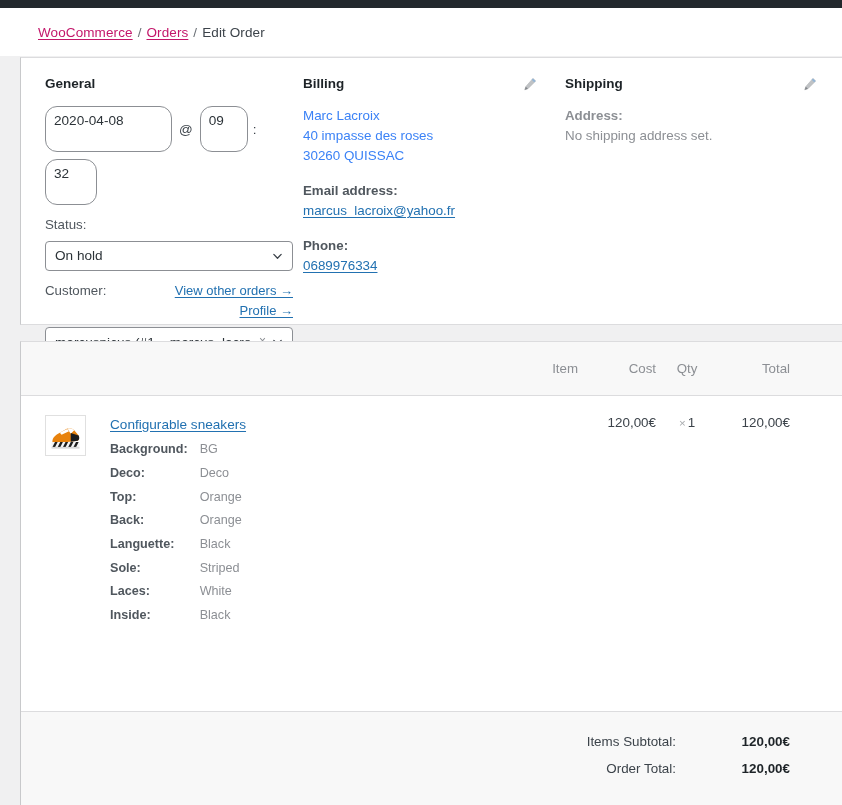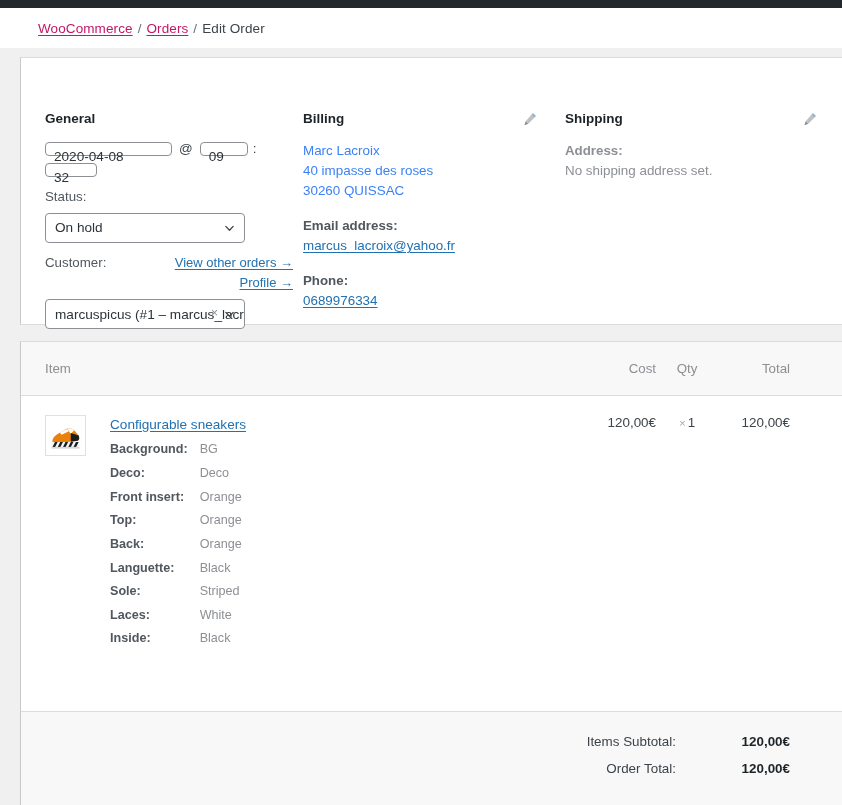--- a/index.html
+++ b/index.html
@@ -20,21 +20,21 @@
   
   .adminbar {
     position: absolute; top: 0; left: 0;
     width: 842px; height: 8px;
     background: #23282d;
   }
 
   
   .crumbstrip {
     position: absolute; top: 8px; left: 0;
-    width: 842px; height: 40px;
+    width: 842px; height: 48px;
     background: #ffffff;
     display: flex; align-items: center;
     padding-left: 38px;
   }
   .crumb {
     font-size: 13.5px;
     color: #3c434a;
     letter-spacing: .1px;
   }
   .crumb a {
@@ -60,21 +60,21 @@
   
   #order-data-panel {
     top: 57px;
     height: 268px;
     border-top: 1px solid #dcdcde;
   }
   .odcols {
     display: flex;
     padding: 18px 0 0 0;
   }
-  .odcol { position: relative; margin-top: 35px; }
+  .odcol { position: relative; }
   .odcol.general  { width: 282px; padding-left: 24px; }
   .odcol.billing  { width: 262px; }
   .odcol.shipping { width: 280px; }
 
   .col-title {
     font-size: 13.5px;
     font-weight: bold;
     color: #1d2327;
     margin: 0 0 14px 0;
     line-height: 1.2;
@@ -99,35 +99,35 @@
     flex-wrap: wrap;
     width: 252px;
     gap: 0;
   }
   .txtinput {
     font-family: "Liberation Sans", sans-serif;
     font-size: 13.6px;
     color: #2c3338;
     background: #fff;
     border: 1px solid #8c8f94;
-    border-radius: 4px;
-    height: 14px;
+    border-radius: 12px;
+    height: 46px;
     padding: 0 8px;
     line-height: 27px;
     box-shadow: 0 0 0 transparent;
   }
   .txtinput.date { width: 127px; }
   .txtinput.hour { width: 48px; }
   .txtinput.min  { width: 52px; margin-top: 7px; }
   .at-sign { color: #3c434a; font-size: 13.5px; margin: 0 7px; }
   .colon-sign { color: #3c434a; font-size: 13.5px; margin-left: 5px; }
 
   .sel {
     position: relative;
-    width: 200px; height: 30px;
+    width: 248px; height: 30px;
     border: 1px solid #8c8f94;
     border-radius: 4px;
     background: #fff;
     display: flex; align-items: center;
     padding: 0 26px 0 9px;
     font-size: 13.6px;
     color: #2c3338;
     margin-bottom: 10px;
     overflow: hidden;
     white-space: nowrap;
@@ -198,21 +198,21 @@
   .items-head {
     display: flex;
     align-items: center;
     height: 54px;
     background: #f8f8f8;
     border-bottom: 1px solid #dcdcde;
     font-size: 13.3px;
     color: #8c8f94;
   }
   .th { text-align: center; }
-  .th.item { flex: 1 1 auto; text-align: left; padding-left: 24px; }
+  .th.item { flex: 1 1 auto; text-align: right; padding-left: 24px; }
   .th.cost { width: 78px; text-align: right; }
   .th.qty  { width: 62px; text-align: center; }
   .th.total{ width: 72px; text-align: right; }
   .th.pad  { width: 109px; }
 
   .item-row {
     display: flex;
     padding: 19px 0 0 0;
     height: 315px;
   }
@@ -408,24 +408,20 @@
             <tbody>
               <tr>
                 <td class="k">Background:</td>
                 <td class="v">BG</td>
               </tr>
               <tr>
                 <td class="k">Deco:</td>
                 <td class="v">Deco</td>
               </tr>
               <tr>
-                <td class="k">Front insert:</td>
-                <td class="v">Orange</td>
-              </tr>
-              <tr>
                 <td class="k">Top:</td>
                 <td class="v">Orange</td>
               </tr>
               <tr>
                 <td class="k">Back:</td>
                 <td class="v">Orange</td>
               </tr>
               <tr>
                 <td class="k">Languette:</td>
                 <td class="v">Black</td>

